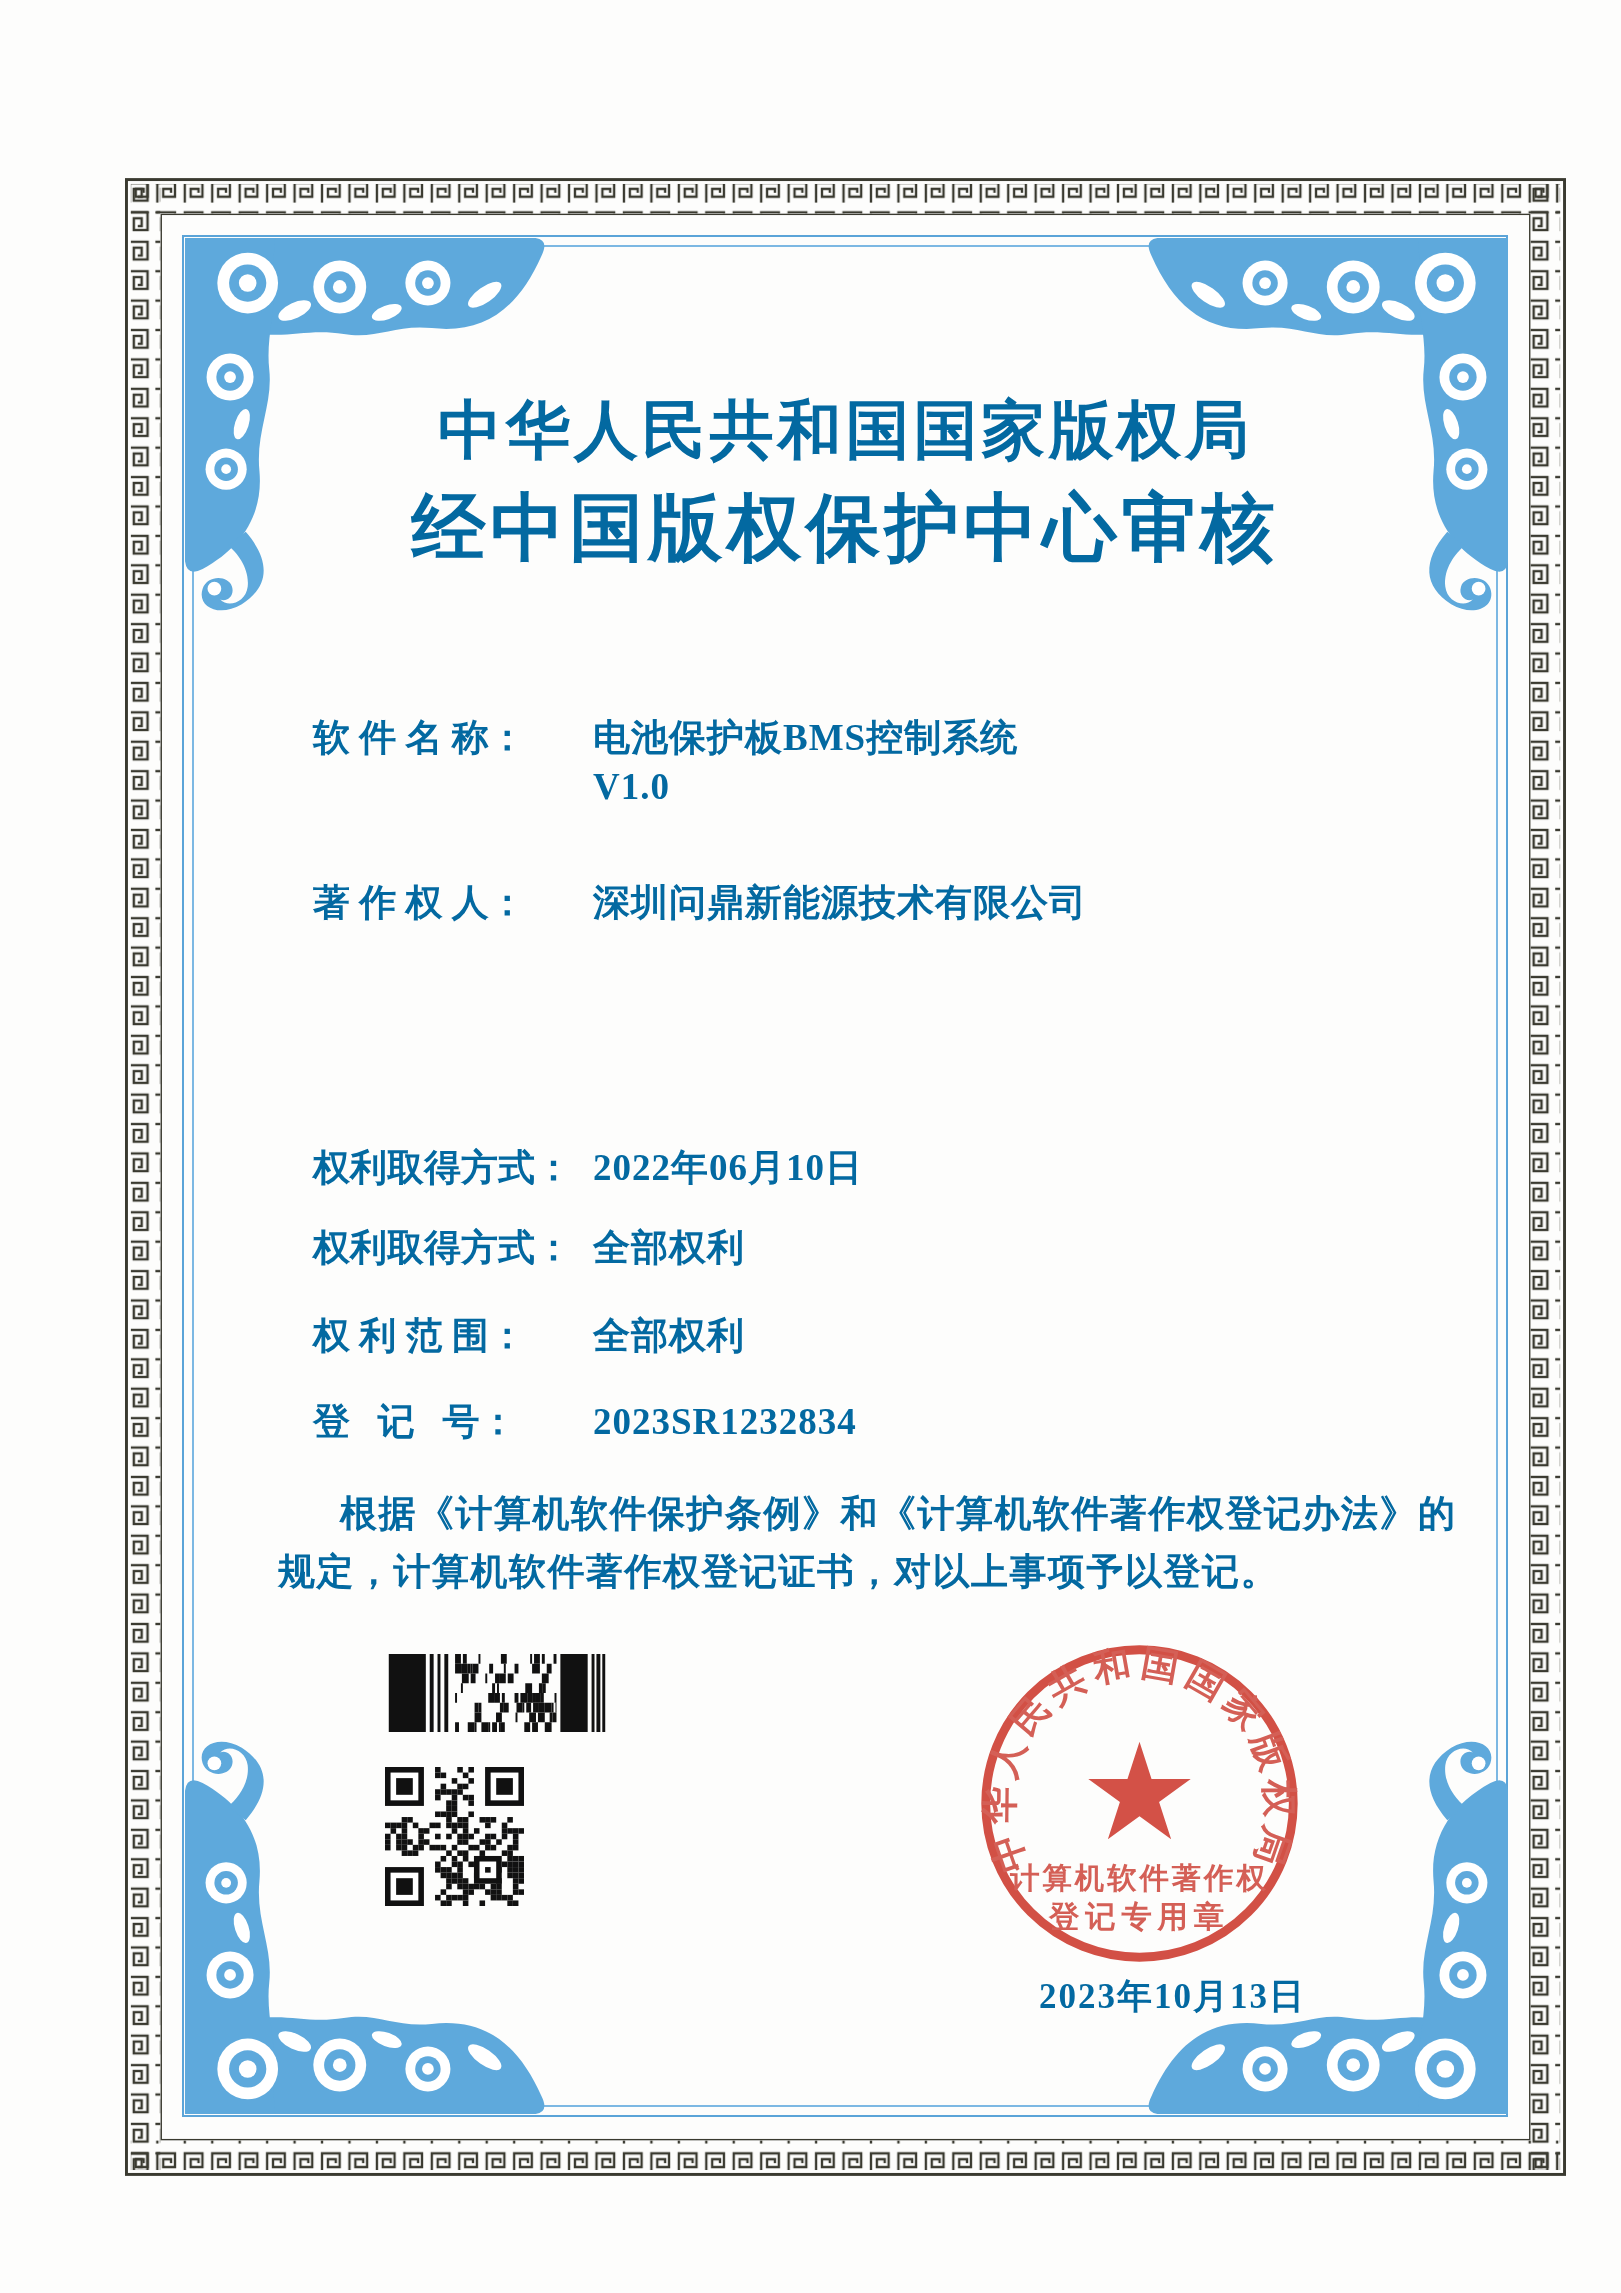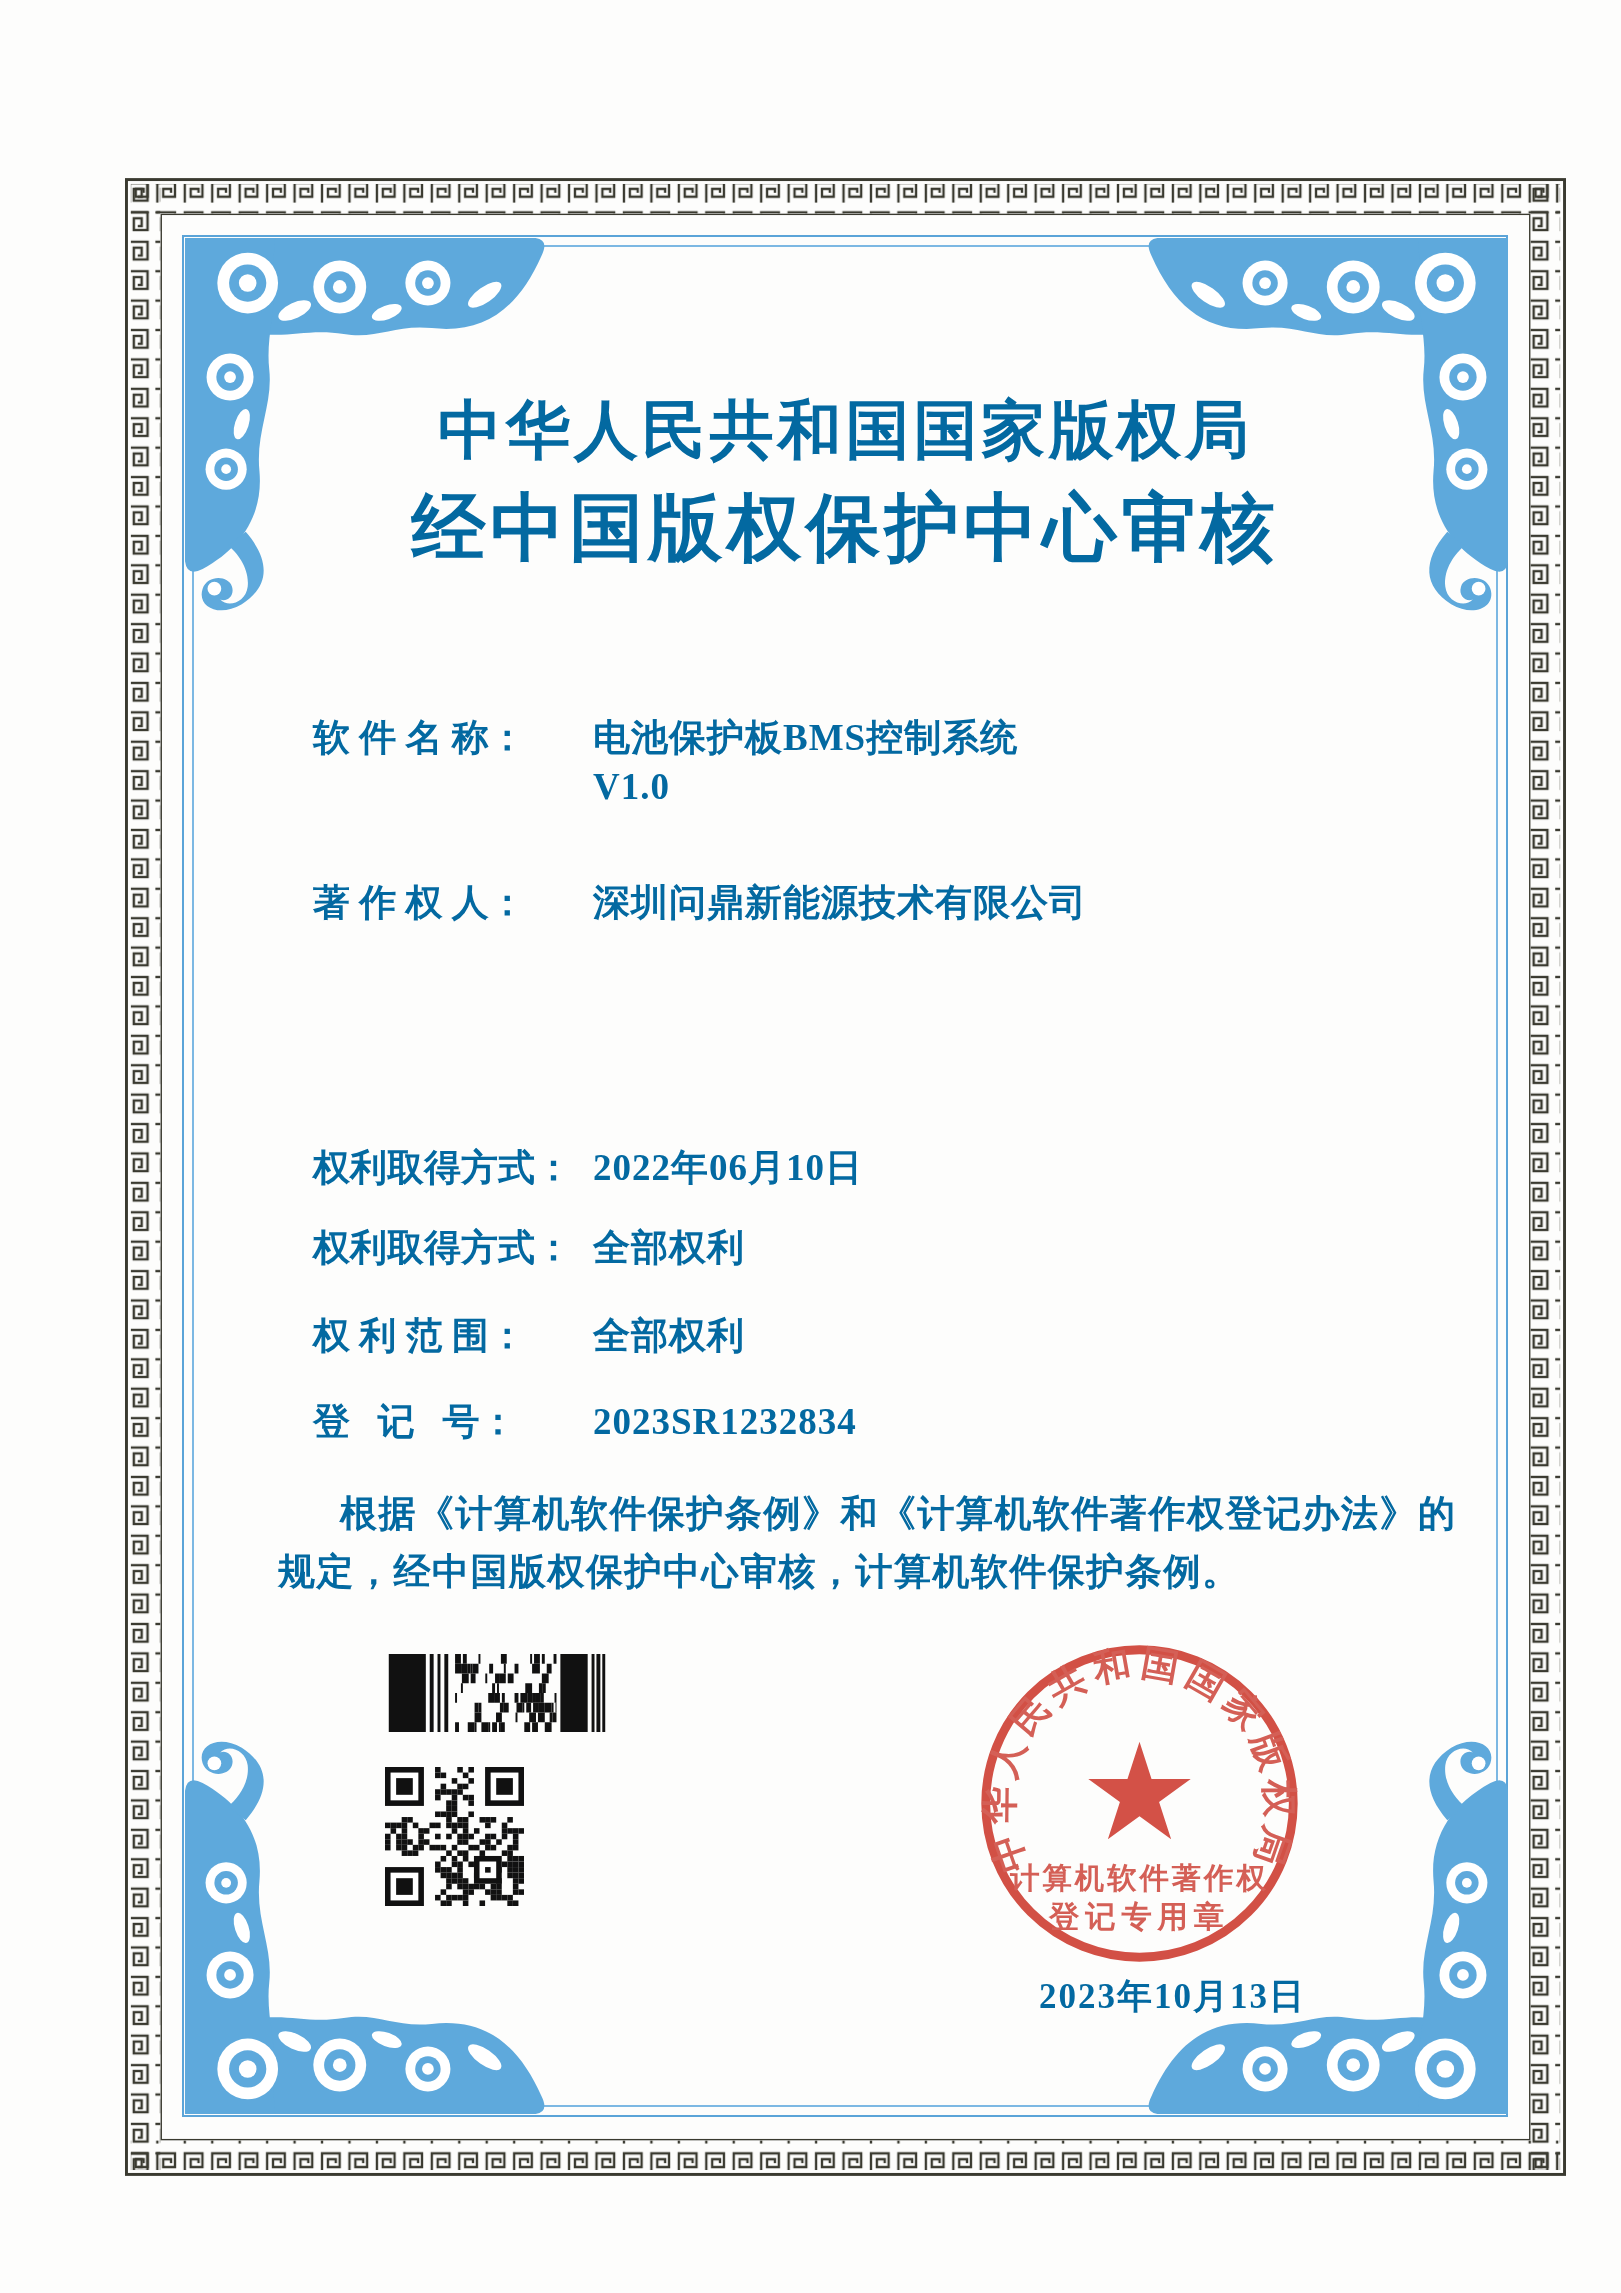--- a/index.html
+++ b/index.html
@@ -155,21 +155,21 @@
     <span class="flabel">权利取得方式：</span><span class="fvalue">全部权利</span>
   </div>
   <div class="abs row" style="top:1272px">
     <span class="flabel">权 利 范 围：</span><span class="fvalue">全部权利</span>
   </div>
   <div class="abs row" style="top:1358px">
     <span class="flabel">登   记   号：</span><span class="fvalue">2023SR1232834</span>
   </div>
 
   <div id="note1" class="abs note-line">根据《计算机软件保护条例》和《计算机软件著作权登记办法》的</div>
-  <div id="note2" class="abs note-line">规定，经中国版权保护中心审核，计算机软件保护条例。</div>
+  <div id="note2" class="abs note-line">规定，计算机软件著作权登记证书，对以上事项予以登记。</div>
 
   <svg id="barcode" class="abs" width="218" height="78" viewBox="0 0 222 80">
       <rect x="0" y="0" w="38" width="38" height="80" fill="#111"></rect>
       <rect x="42" y="0" w="4" width="4" height="80" fill="#111"></rect>
       <rect x="50" y="0" w="3" width="3" height="80" fill="#111"></rect>
       <rect x="57" y="0" w="4" width="4" height="80" fill="#111"></rect>
       <rect x="68" y="0" w="3" width="3" height="10" fill="#111"></rect>
       <rect x="71" y="0" w="3" width="3" height="10" fill="#111"></rect>
       <rect x="76" y="0" w="4" width="4" height="10" fill="#111"></rect>
       <rect x="92" y="0" w="2" width="2" height="10" fill="#111"></rect>

